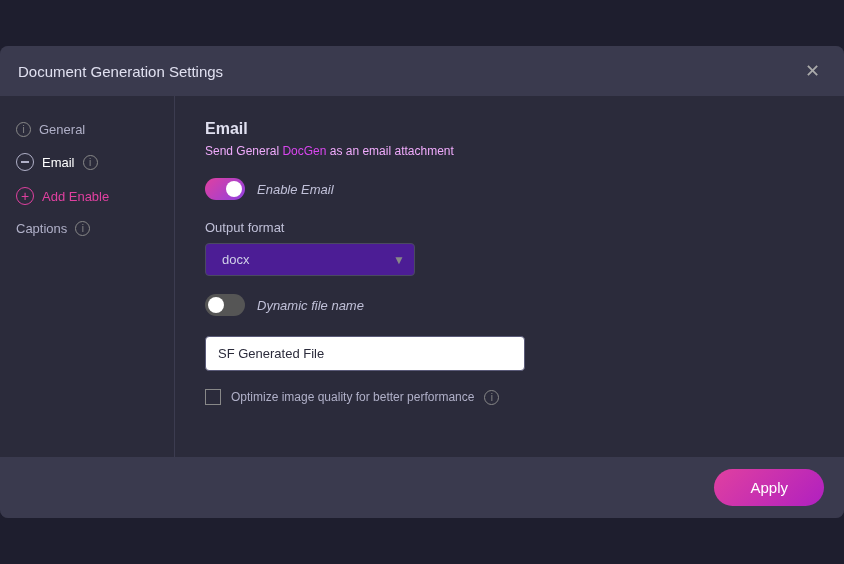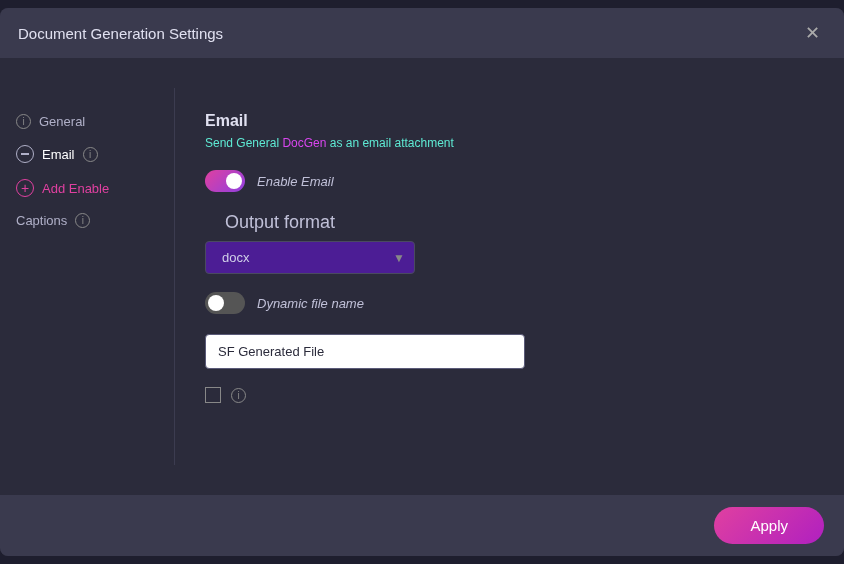--- a/index.html
+++ b/index.html
@@ -7,28 +7,27 @@
       background: #1e1e2e;
       display: flex;
       align-items: center;
       justify-content: center;
       width: 844px;
       height: 564px;
       font-family: -apple-system, BlinkMacSystemFont, 'Segoe UI', sans-serif;
     }
     .modal {
       width: 844px;
-      height: 548px;
+      height: 472px;
       background: #2b2b3b;
       border-radius: 8px;
       overflow: hidden;
       display: flex;
       flex-direction: column;
       position: relative;
-      gap: 30px;
     }
     .modal-header {
       background: #3a3a4e;
       padding: 14px 18px;
       display: flex;
       align-items: center;
       justify-content: space-between;
       flex-shrink: 0;
     }
     .modal-title {
@@ -131,21 +130,21 @@
       font-size: 16px;
       font-weight: 600;
       margin-bottom: 6px;
     }
     .section-subtitle {
       color: #8888aa;
       font-size: 12px;
       margin-bottom: 20px;
     }
     .section-subtitle span {
-      color: #5eead4;
+      color: #f0abfc;
     }
     .field-row {
       margin-bottom: 18px;
     }
     .toggle-row {
       display: flex;
       align-items: center;
       gap: 12px;
       margin-bottom: 20px;
       font-style: italic;
@@ -176,23 +175,22 @@
       width: 16px;
       height: 16px;
       border-radius: 50%;
       background: #fff;
       transition: left 0.2s;
     }
     .toggle-track.on .toggle-thumb { left: 21px; }
     .toggle-track.off .toggle-thumb { left: 3px; }
     .field-label {
       color: #c0c0d8;
-      font-size: 18px;
+      font-size: 13px;
       margin-bottom: 8px;
-      margin-left: 20px;
     }
     .select-wrapper {
       position: relative;
       width: 210px;
     }
     .select-field {
       width: 100%;
       background: #4c1d95;
       border: 1px solid #4a4a60;
       border-radius: 4px;
@@ -325,20 +323,21 @@
         </div>
         <span class="toggle-label">Dynamic file name</span>
       </div>
 
       <div class="field-row">
         <input class="text-input" type="text" value="SF Generated File" style="">
       </div>
 
       <div class="checkbox-row">
         <div class="checkbox-box"></div>
+        <span class="checkbox-label">Optimize image quality for better performance</span>
         <span class="sidebar-info-icon">i</span>
       </div>
     </div>
   </div>
 
   <div class="modal-footer">
     <button class="apply-btn">Apply</button>
   </div>
 </div>
 

